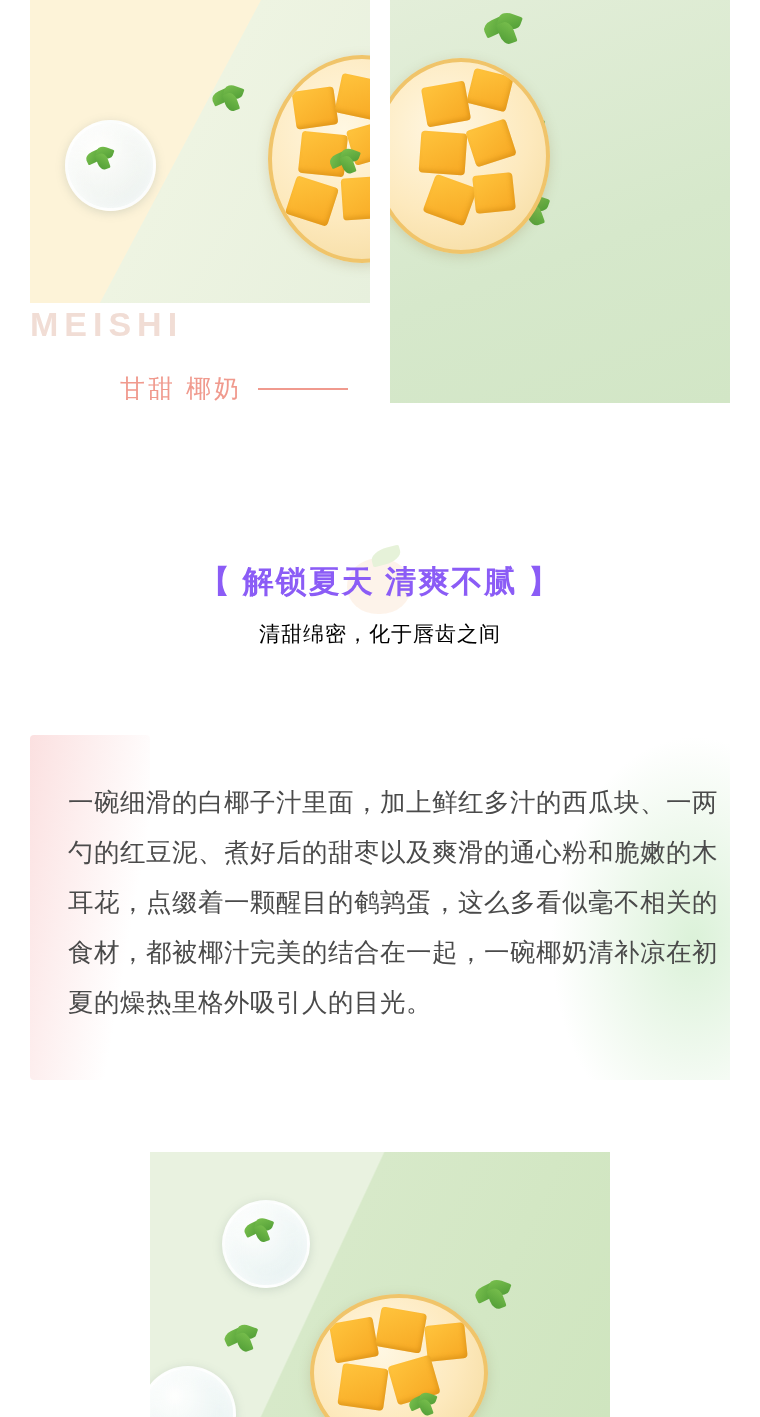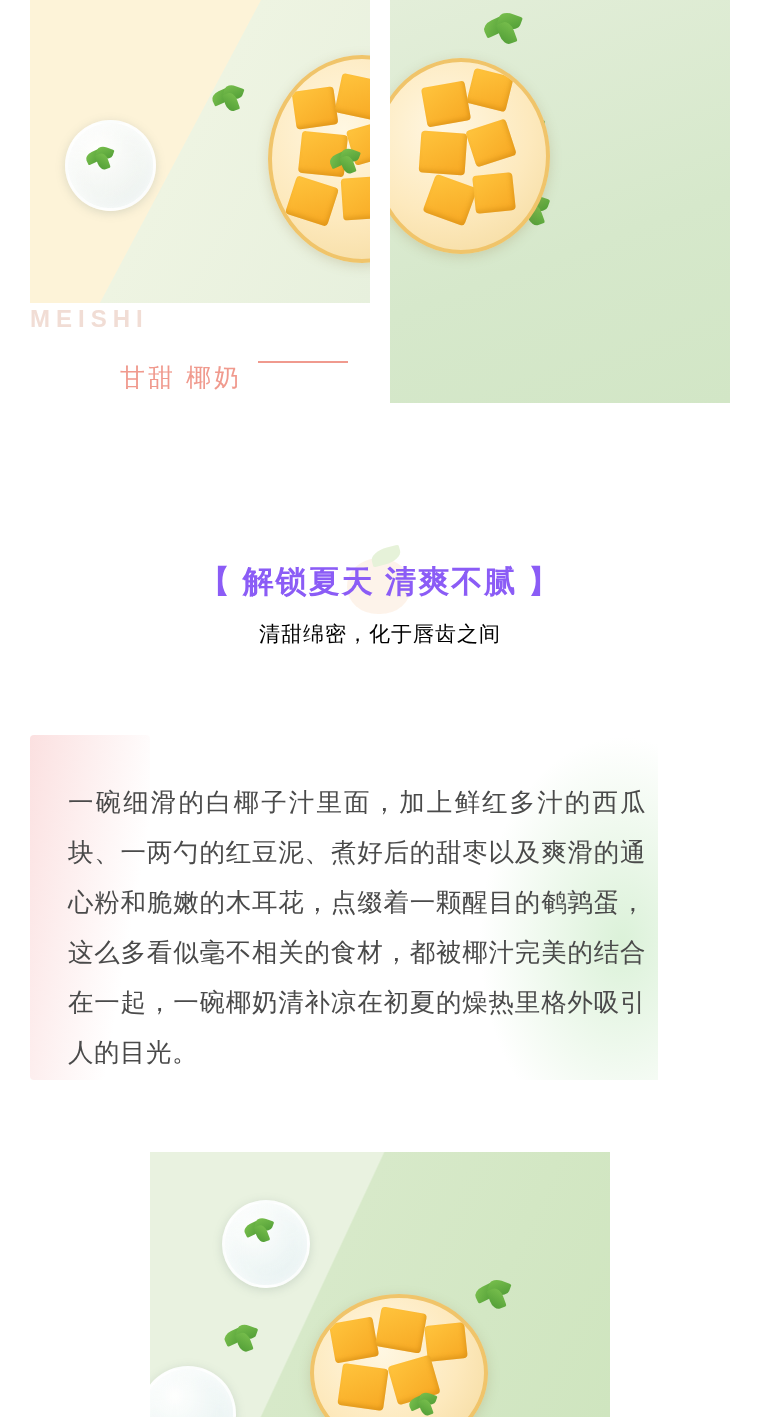--- a/index.html
+++ b/index.html
@@ -104,30 +104,30 @@
   .mint span:nth-child(3) { left: 8px; top: 8px; transform: rotate(70deg); }
 
   
   .hero-caption {
     position: absolute;
     left: 30px;
     top: 305px;
     width: 350px;
   }
   .hero-caption .en {
-    font-size: 24px;
+    font-size: 34px;
     letter-spacing: 6px;
     font-weight: 700;
     color: #f1ddd5;
     line-height: 1.15;
     margin: 0 0 4px 0;
   }
   .hero-caption .cn-row {
     display: flex;
-    align-items: flex-start;
+    align-items: center;
     padding-left: 90px;
     margin-top: 28px;
   }
   .hero-caption .cn {
     font-size: 25px;
     color: #f09a8e;
     letter-spacing: 3px;
     white-space: nowrap;
   }
   .hero-caption .rule {
@@ -185,21 +185,21 @@
     letter-spacing: 1px;
     margin: 16px 0 0 0;
     line-height: 1.4;
   }
 
   
   .para-block {
     position: absolute;
     left: 30px;
     top: 735px;
-    width: 628px;
+    width: 700px;
     height: 345px;
   }
   .para-glow-left {
     position: absolute;
     left: 0; top: 0;
     width: 120px; height: 345px;
     background: linear-gradient(100deg, rgba(250,214,214,.75), rgba(255,255,255,0) 75%);
     border-radius: 4px;
   }
   .para-glow-right {

